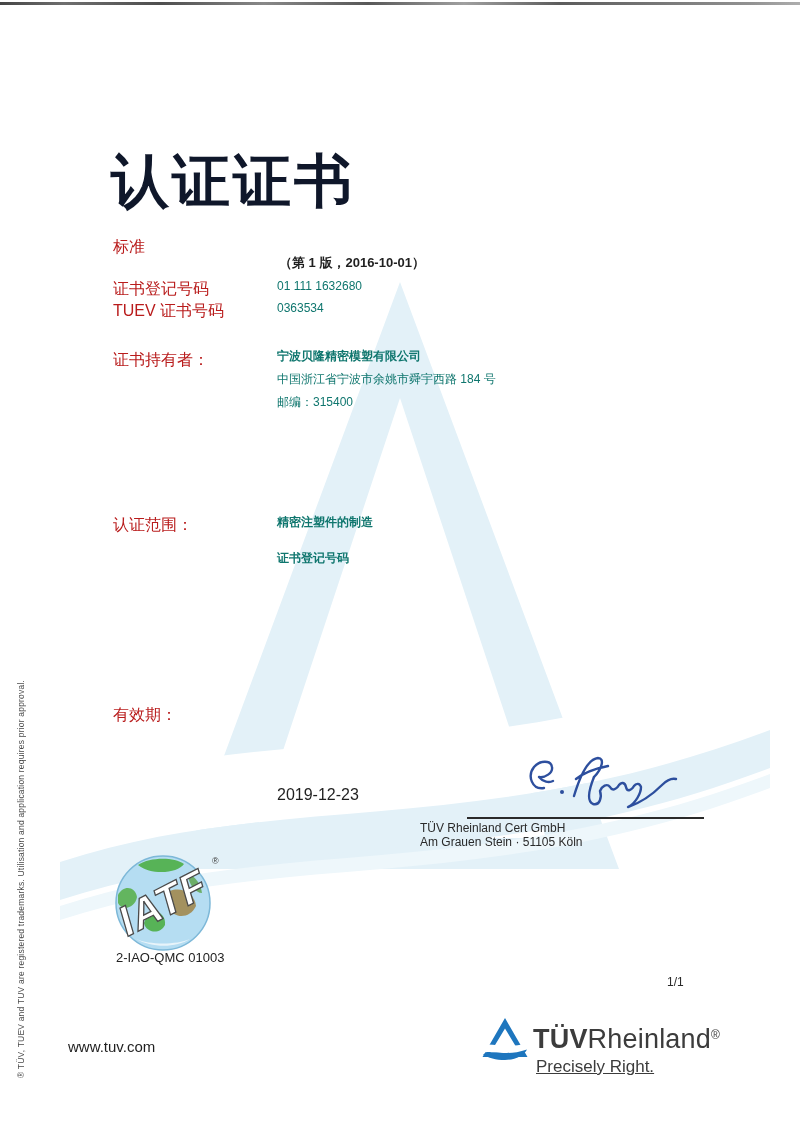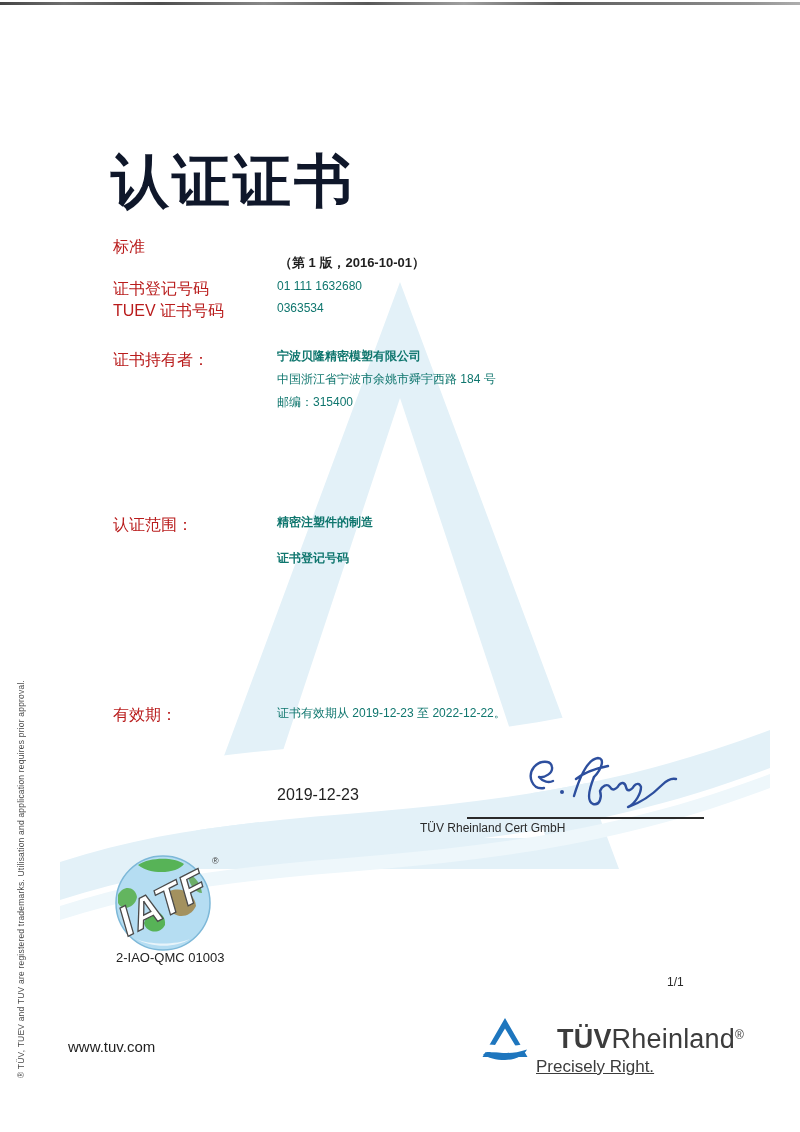--- a/index.html
+++ b/index.html
@@ -41,21 +41,21 @@
     left:420px;top:822px;width:284px;text-align:left;
     font-size:12px;line-height:13.5px;color:#2a2a2a;
   }
   .iatf-logo{left:108px;top:853px;width:120px;height:100px;}
   .iatf-reg{left:212px;top:856px;font-size:9px;color:#3a3a3a;}
   .iatf-code{left:116px;top:950px;font-size:13px;color:#222;}
   .page-num{left:667px;top:975px;font-size:12px;color:#2a2a2a;}
   .website{left:68px;top:1038px;font-size:15px;color:#1f1f1f;}
   .tuv-logo-tri{left:481px;top:1016px;}
   .tuv-logo-text{left:533px;top:1024px;font-size:27px;color:#3c3c3c;letter-spacing:.2px;white-space:nowrap;}
-  .tuv-logo-text .b{font-weight:bold;margin-left:24px;}
+  .tuv-logo-text .b{font-weight:bold;}
   .tuv-logo-text sup{font-size:12px;vertical-align:9px;}
   .tuv-tagline{left:536px;top:1057px;font-size:17px;color:#3c3c3c;text-decoration:underline;}
 </style>
 </head>
 <body>
 
 <div class="page">
 
   <svg class="abs watermark" viewBox="0 0 800 1132" aria-hidden="true">
     <path d="M400,282 L619,869 L182,869 Z M400,398 L546,838 L254,838 Z" fill="#e3f1f8" fill-rule="evenodd"></path>
@@ -83,35 +83,35 @@
   <div class="abs val val-col bold" style="top:348px">宁波贝隆精密模塑有限公司</div>
   <div class="abs val val-col" style="top:371px">中国浙江省宁波市余姚市舜宇西路 184 号</div>
   <div class="abs val val-col" style="top:394px">邮编：315400</div>
 
   <div class="abs lbl lab-col" style="top:515px">认证范围：</div>
   <div class="abs val val-col bold" style="top:514px">精密注塑件的制造</div>
   <div class="abs val val-col bold" style="top:550px">证书登记号码</div>
 
 
   <div class="abs lbl lab-col" style="top:705px">有效期：</div>
-  <div class="abs val val-col" style="top:705px">证书有效期从 2019-12-23 至 2022-12-22。</div>
 
   <div class="abs date">2019-12-23</div>
 
   <svg class="abs" style="left:520px;top:750px" width="166" height="68" viewBox="0 0 166 68" aria-hidden="true">
     <g fill="none" stroke="#2d4f9e" stroke-width="2.4" stroke-linecap="round" stroke-linejoin="round">
       <path d="M24,38 C12,40 7,26 14,17 C20,10 31,10 32,17 C33,23 25,28 19,27 C23,32 29,33 33,31"></path>
       <path d="M54,46 C60,26 68,9 78,8 C85,8 82,19 74,27 M56,29 C66,21 78,18 88,16"></path>
       <path d="M74,27 C70,37 66,51 73,54 C80,56 82,47 80,41 C82,36 87,33 90,37 C92,41 96,40 99,35 C101,32 105,32 106,37 C107,42 111,41 114,36 C116,33 120,33 121,37 C121,43 116,53 108,57 C120,53 132,45 142,35 C147,30 152,28 156,29"></path>
     </g>
     <circle cx="42" cy="42" r="2" fill="#2d4f9e"></circle>
   </svg>
   <div class="abs sig-line"></div>
   <div class="abs issuer">
     <div>TÜV Rheinland Cert GmbH</div>
+    <div>Am Grauen Stein · 51105 Köln</div>
   </div>
 
   <svg class="abs iatf-logo" viewBox="0 0 120 100" aria-hidden="true">
     <circle cx="55" cy="50" r="47" fill="#b5ddf2" stroke="#7db8d8" stroke-width="1.5"></circle>
     <path d="M30,12 C42,4 66,4 76,11 C70,20 44,23 30,12 Z" fill="#57b357"></path>
     <path d="M10,42 C15,32 27,33 29,44 C27,56 13,58 10,50 Z" fill="#63b55f"></path>
     <path d="M62,38 C74,33 87,41 88,53 C82,66 66,66 61,55 Z" fill="#a3915f"></path>
     <path d="M40,60 C50,56 58,62 57,72 C52,82 38,80 36,70 Z" fill="#57b357"></path>
     <path d="M80,20 C88,24 93,32 94,40 C88,40 80,32 80,20 Z" fill="#6cae68"></path>
     <path d="M28,86 C44,95 68,95 82,86 C68,92 42,92 28,86 Z" fill="#e8f4fa"></path>

